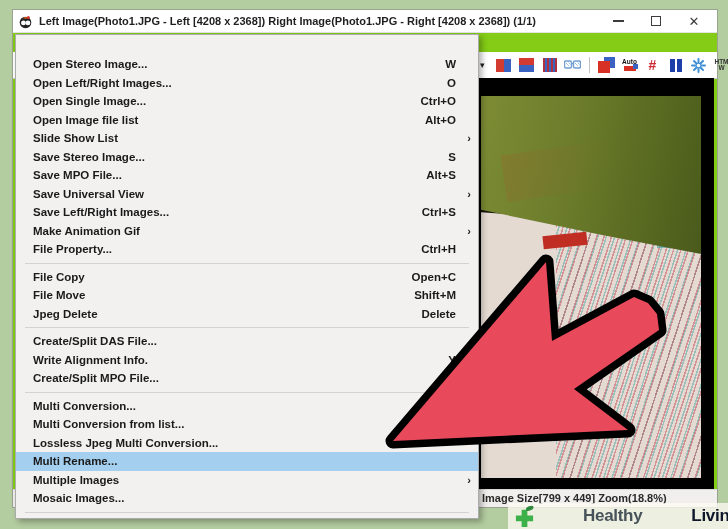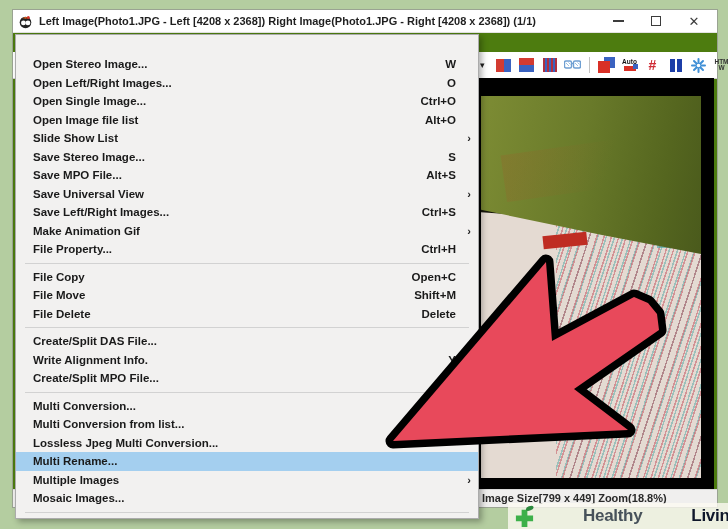--- a/index.html
+++ b/index.html
@@ -5,21 +5,21 @@
   html,body{margin:0;padding:0;}
   body{
     width:728px;height:529px;position:relative;overflow:hidden;
     background:#b4cda0;
     font-family:"Liberation Sans", sans-serif;
     -webkit-font-smoothing:antialiased;
   }
   
   .window{
     position:absolute;left:12px;top:9px;width:706px;height:499px;
-    background:#4d7c0f;border:1px solid #9aa392;box-sizing:border-box;
+    background:#84cc16;border:1px solid #9aa392;box-sizing:border-box;
   }
   .titlebar{
     position:absolute;left:0;top:0;right:0;height:22px;
     display:flex;align-items:center;background:#ffffff;
     border-bottom:1px solid #e3e3e3;
   }
   .app-icon{width:15px;height:15px;margin:0 6px 0 5px;flex:0 0 auto;}
   .title-text{
     font-size:11px;font-weight:600;color:#1f1f1f;white-space:nowrap;
     overflow:hidden;flex:1 1 auto;
@@ -276,21 +276,21 @@
           <span class="mi-label">File Copy</span>
           <span class="mi-shortcut">Open+C</span>
           <span class="mi-arrow"></span>
         </div>
         <div class="menu-item">
           <span class="mi-label">File Move</span>
           <span class="mi-shortcut">Shift+M</span>
           <span class="mi-arrow"></span>
         </div>
         <div class="menu-item">
-          <span class="mi-label">File Delete</span>
+          <span class="mi-label">Jpeg Delete</span>
           <span class="mi-shortcut">Delete</span>
           <span class="mi-arrow"></span>
         </div>
         <div class="menu-sep"></div>
         <div class="menu-item">
           <span class="mi-label">Create/Split DAS File...</span>
           <span class="mi-shortcut"></span>
           <span class="mi-arrow"></span>
         </div>
         <div class="menu-item">

